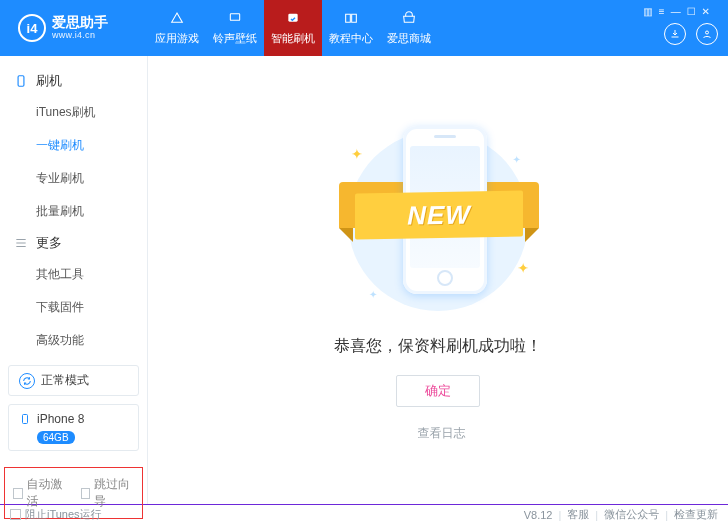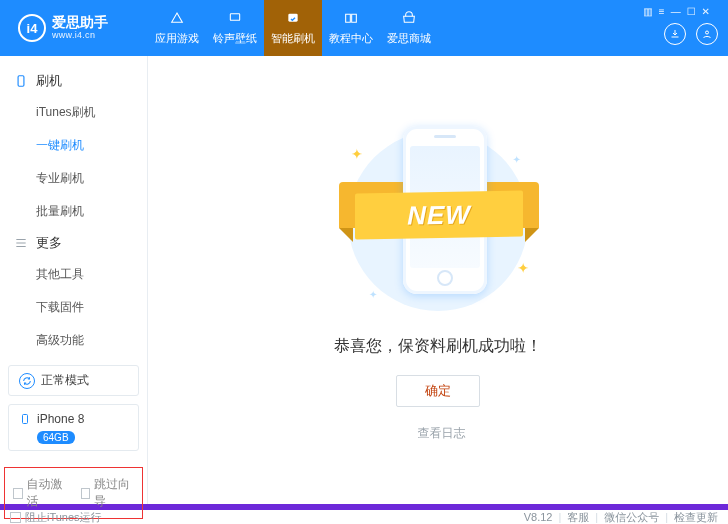--- a/index.html
+++ b/index.html
@@ -7,21 +7,21 @@
 
   
   .header { height: 56px; background: #1e8cff; display: flex; align-items: center; color: #fff; }
   .logo-block { display: flex; align-items: center; padding-left: 18px; width: 148px; }
   .logo-circle { width: 28px; height: 28px; border: 2px solid #fff; border-radius: 50%; display: flex; align-items: center; justify-content: center; font-weight: bold; font-size: 13px; color: #fff; margin-right: 6px; }
   .logo-text { line-height: 1.1; }
   .logo-cn { font-size: 14px; font-weight: 600; }
   .logo-url { font-size: 9px; opacity: .9; letter-spacing: .3px; }
   .nav { display: flex; flex: 1; height: 100%; }
   .nav-item { width: 58px; display: flex; flex-direction: column; align-items: center; justify-content: center; font-size: 11px; cursor: pointer; gap: 4px; }
-  .nav-item.active { background: #a16207; }
+  .nav-item.active { background: #b91c1c; }
   .nav-icon { width: 20px; height: 16px; display: flex; align-items: center; justify-content: center; }
   .nav-icon svg { stroke: #fff; fill: none; stroke-width: 1.6; }
   .win-ctrl { display: flex; font-size: 10px; gap: 6px; padding: 6px 8px 0; align-self: flex-start; }
   .win-ctrl span { cursor: pointer; opacity: .9; }
   .header-right { display: flex; flex-direction: column; align-items: flex-end; height: 100%; padding-right: 10px; }
   .header-user-row { display: flex; align-items: center; gap: 10px; margin-top: 6px; }
   .circle-btn { width: 22px; height: 22px; border: 1.6px solid #fff; border-radius: 50%; display: flex; align-items: center; justify-content: center; cursor: pointer; }
   .circle-btn svg { stroke: #fff; fill: none; stroke-width: 2; }
 
   
@@ -64,25 +64,25 @@
   .ribbon-back::after { right:0; border-right:14px solid transparent; border-left:0; }
   .ribbon-front { position:absolute; left:22px; top:74px; width:168px; height:46px; background:#ffcf3f; display:flex; align-items:center; justify-content:center; transform: skewY(-1deg); border-radius:2px; }
   .ribbon-text { font-family: Arial, sans-serif; font-weight: 900; font-style: italic; font-size: 26px; color:#fff; letter-spacing:1px; text-shadow: 1px 1px 0 #e5a61b; }
   .spark { position:absolute; color:#ffce3e; font-size:14px; }
   .spark.a { left:18px; top:28px; }
   .spark.b { right:22px; top:36px; font-size:10px; color:#bfe2ff; }
   .spark.c { left:36px; bottom:18px; font-size:10px; color:#bfe2ff; }
   .spark.d { right:14px; bottom:42px; }
 
   .msg { font-size: 16px; color: #333; }
-  .ok-btn { border: 1px solid #d8dee4; background: #fff; padding: 6px 28px; font-size: 13px; color: #c2410c; cursor: pointer; border-radius: 2px; }
+  .ok-btn { border: 1px solid #d8dee4; background: #fff; padding: 6px 28px; font-size: 13px; color: #ec4899; cursor: pointer; border-radius: 2px; }
   .log-link { font-size: 12px; color: #9aa3ab; cursor: pointer; margin-left: 7px; }
 
   
-  .footer { height: 20px; border-top: 6px solid #6d28d9; display: flex; align-items: center; font-size: 11px; color: #8a949d; padding: 0 10px; }
+  .footer { height: 20px; border-top: 1px solid #6d28d9; display: flex; align-items: center; font-size: 11px; color: #8a949d; padding: 0 10px; }
   .footer .left { display: flex; align-items: center; gap: 4px; }
   .footer .right { margin-left: auto; display: flex; gap: 6px; align-items: center; }
   .footer .sep { color: #d6dde3; }
 </style>
 </head>
 <body>
 
 <div class="header">
   <div class="logo-block">
     <div class="logo-circle">i4</div>

